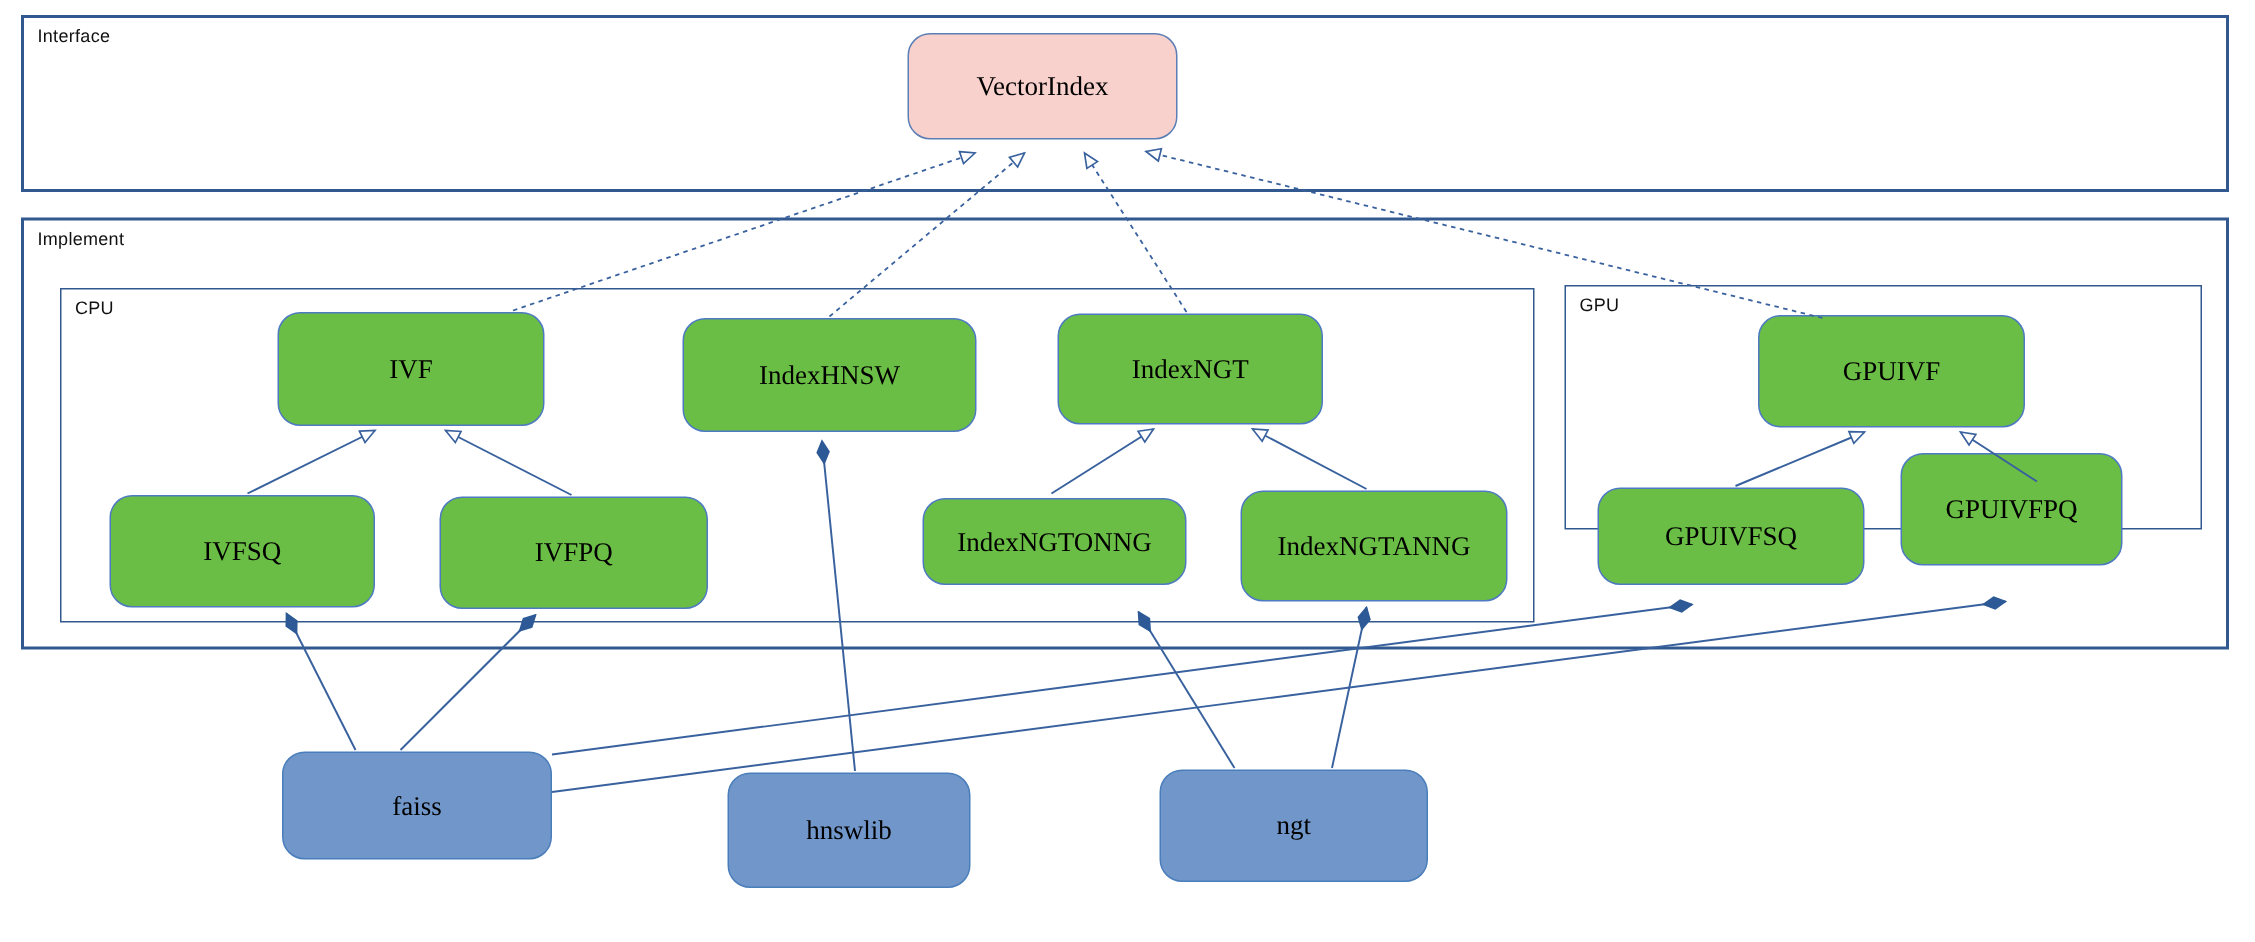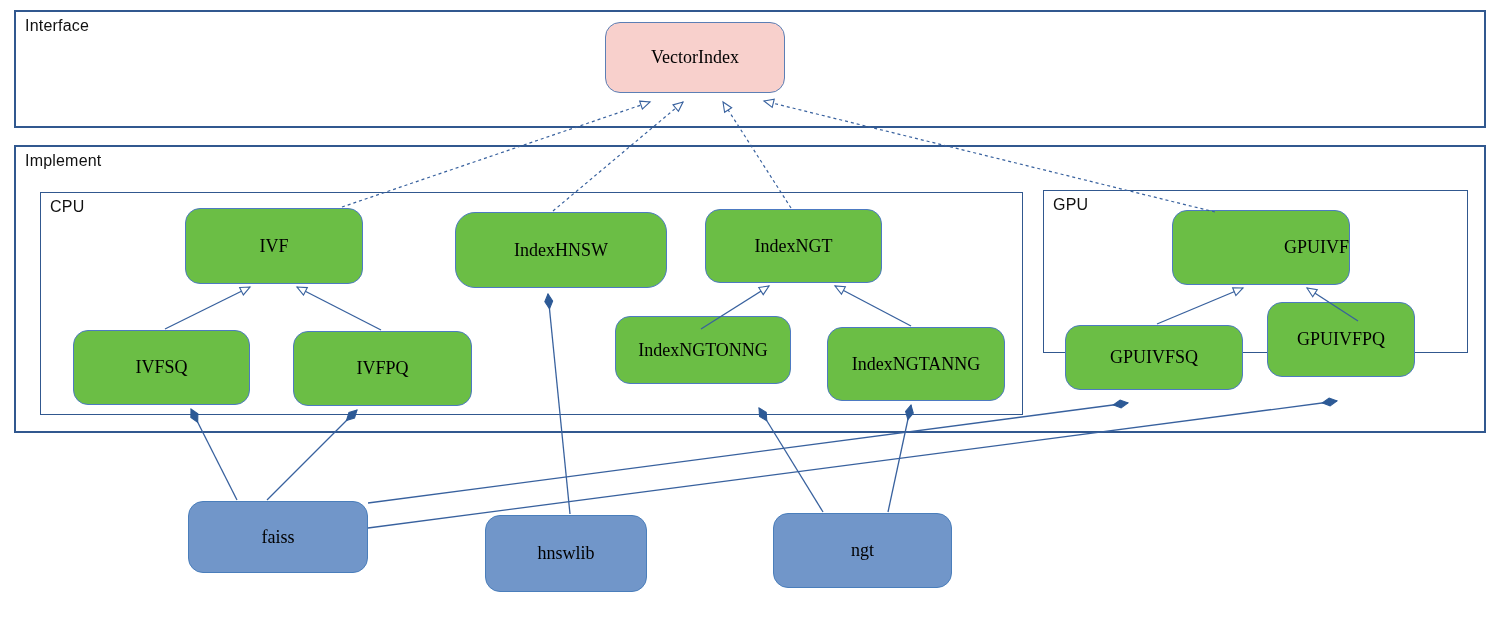--- a/index.html
+++ b/index.html
@@ -6,21 +6,21 @@
   .canvas{
     position:relative;width:1503px;height:628px;background:#fff;
     font-family:"Liberation Sans",sans-serif;overflow:hidden;
   }
   
   .container{
     position:absolute;border:2px solid var(--container-border,#31588f);
     background:transparent;box-sizing:border-box;z-index:1;
   }
   .container-label{
-    position:absolute;top:5px;left:9px;font-size:16px;color:#111;
+    position:absolute;top:5px;left:9px;font-size:12px;color:#111;
     letter-spacing:.2px;
   }
   .squiggle{
     text-decoration-line:underline;
     text-decoration-style:wavy;
     text-decoration-color:var(--spellcheck-underline,#d03c3c);
     text-decoration-thickness:1px;
     text-underline-offset:4px;
   }
   
@@ -61,45 +61,45 @@
 
 
   <div class="node pink" style="left:605px;top:22px;width:180px;height:71px;">
     <span>VectorIndex</span>
   </div>
 
   <div class="node green" style="left:185px;top:208px;width:178px;height:76px;">
     <span>IVF</span>
   </div>
 
-  <div class="node green" style="left:455px;top:212px;width:212px;height:76px;border-radius:20px;">
+  <div class="node green" style="left:455px;top:212px;width:196px;height:76px;">
     <span>IndexHNSW</span>
   </div>
 
   <div class="node green" style="left:705px;top:209px;width:177px;height:74px;">
     <span>IndexNGT</span>
   </div>
 
   <div class="node green" style="left:73px;top:330px;width:177px;height:75px;">
     <span>IVFSQ</span>
   </div>
 
   <div class="node green" style="left:293px;top:331px;width:179px;height:75px;">
     <span>IVFPQ</span>
   </div>
 
-  <div class="node green" style="left:615px;top:316px;width:176px;height:68px;">
+  <div class="node green" style="left:615px;top:332px;width:176px;height:58px;">
     <span>IndexNGTONNG</span>
   </div>
 
   <div class="node green" style="left:827px;top:327px;width:178px;height:74px;">
     <span>IndexNGTANNG</span>
   </div>
 
-  <div class="node green" style="left:1172px;top:210px;width:178px;height:75px;justify-content:flex-end;">
+  <div class="node green" style="left:1172px;top:210px;width:178px;height:75px;">
     <span>GPUIVF</span>
   </div>
 
   <div class="node green" style="left:1065px;top:325px;width:178px;height:65px;text-align:right;">
     <span>GPUIVFSQ</span>
   </div>
 
   <div class="node green" style="left:1267px;top:302px;width:148px;height:75px;">
     <span>GPUIVFPQ</span>
   </div>

